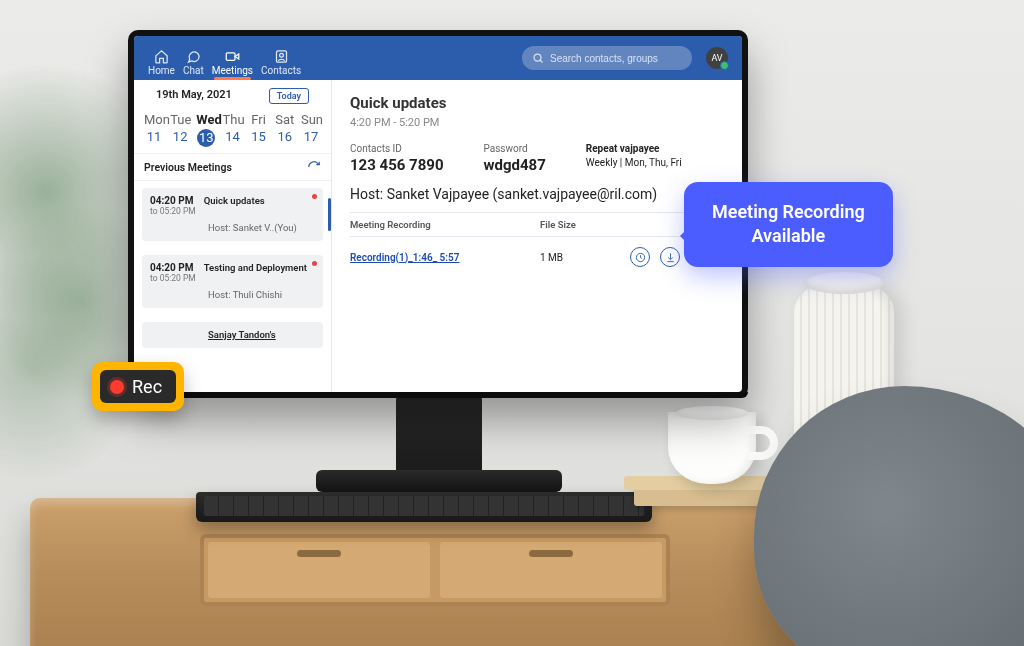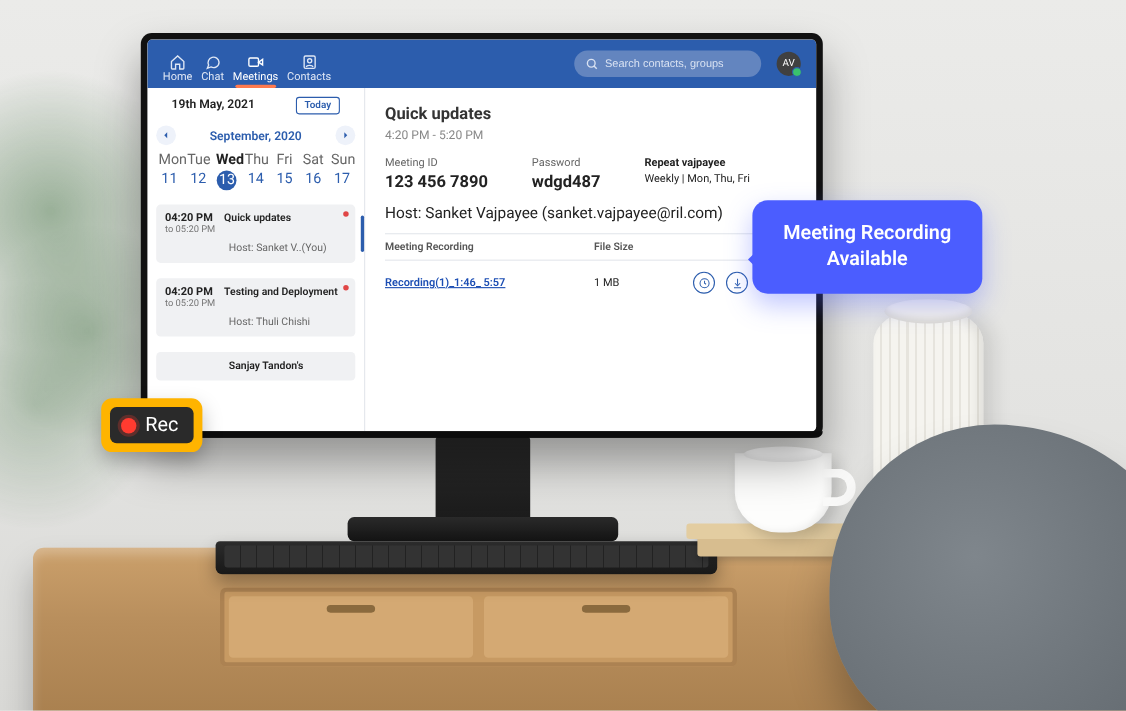--- a/index.html
+++ b/index.html
@@ -96,21 +96,21 @@
   .prev-hdr{ display:flex; justify-content:space-between; align-items:center; padding:6px 10px; font-size:10.5px; border-top:1px solid #eef0f4; border-bottom:1px solid #eef0f4; font-weight:600;}
   .refresh-ico{ width:14px; height:14px; color:#2c5dad;}
   .mtg{ background:#f0f1f3; margin:7px 8px; border-radius:4px; padding:7px 8px 8px; position:relative; font-size:9.5px; cursor:pointer;}
   .mtg.selected::after{content:""; position:absolute; right:-8px; top:10px; bottom:10px; width:3px; background:#2c5dad; border-radius:2px;}
   .mtg .dot{ position:absolute; right:6px; top:6px; width:5px; height:5px; background:#e04646; border-radius:50%;}
   .mtg-row{ display:flex; gap:8px;}
   .mtg-time{ font-weight:700; font-size:10px;}
   .mtg-to{ color:#777; font-size:8.5px;}
   .mtg-title{ font-weight:600;}
   .mtg-host{ color:#666; margin-top:6px; padding-left:58px;}
-  .mtg.third{ margin-bottom:0;}
+  .mtg.third{ margin-bottom:0;text-decoration:underline;}
 
   .main{ flex:1; padding:14px 18px; overflow:hidden;}
   .m-title{ font-size:15px; font-weight:700; color:#333;}
   .m-sub{ color:#888; font-size:11px; margin-top:4px;}
   .info-grid{ display:flex; gap:40px; margin-top:14px; font-size:10px;}
   .info-col .lbl{ color:#666;}
   .info-col .val{ font-weight:700; font-size:15px; margin-top:2px;}
   .repeat-line{ font-size:10px; margin-top:3px;}
   .host-line{ font-size:14px; margin-top:12px; margin-bottom:10px;}
   .tbl-hdr{ display:flex; font-size:9.5px; font-weight:600; color:#555; border-top:1px solid #e3e6ec; border-bottom:1px solid #e3e6ec; padding:6px 0;}
@@ -221,42 +221,38 @@
         </div>
         <div class="avatar">AV</div>
       </div>
 
       <div class="body">
         <div class="side">
           <div class="date-row">
             <span>19th May, 2021</span>
             <span class="today-btn">Today</span>
           </div>
-          <div class="month-row">
-            <span class="rnd">
-              <svg width="8" height="8" viewBox="0 0 24 24" fill="currentColor">
-                  <path d="M15 4l-8 8 8 8z"></path>
-                </svg>
-            </span>
-            <span>September, 2020</span>
-            <span class="rnd">
-              <svg width="8" height="8" viewBox="0 0 24 24" fill="currentColor">
-                  <path d="M9 4l8 8-8 8z"></path>
-                </svg>
-            </span>
-          </div>
           <div class="week">
             <div class="col"><span class="dow">Mon</span><span class="num">11</span></div>
             <div class="col"><span class="dow">Tue</span><span class="num">12</span></div>
             <div class="col active"><span class="dow">Wed</span><span class="num">13</span></div>
             <div class="col"><span class="dow">Thu</span><span class="num">14</span></div>
             <div class="col"><span class="dow">Fri</span><span class="num">15</span></div>
             <div class="col"><span class="dow">Sat</span><span class="num">16</span></div>
             <div class="col"><span class="dow">Sun</span><span class="num">17</span></div>
           </div>
+          <div class="prev-hdr">
+            <span>Previous Meetings</span>
+            <span class="refresh-ico">
+              <svg width="14" height="14" viewBox="0 0 24 24" fill="none" stroke="currentColor" stroke-width="2">
+                  <path d="M3 12a9 9 0 0 1 15-6.7L21 8"></path>
+                  <path d="M21 3v5h-5"></path>
+                </svg>
+            </span>
+          </div>
 
           <div class="mtg selected">
             <span class="dot"></span>
             <div class="mtg-row">
               <div>
                 <div class="mtg-time">04:20 PM</div>
                 <div class="mtg-to">to 05:20 PM</div>
               </div>
               <div class="mtg-title">Quick updates</div>
             </div>
@@ -282,21 +278,21 @@
             </div>
           </div>
         </div>
 
         <div class="main">
           <div class="m-title">Quick updates</div>
           <div class="m-sub">4:20 PM - 5:20 PM</div>
 
           <div class="info-grid">
             <div class="info-col">
-              <div class="lbl">Meeting ID</div>
+              <div class="lbl">Contacts ID</div>
               <div class="val">123 456 7890</div>
             </div>
             <div class="info-col">
               <div class="lbl">Password</div>
               <div class="val">wdgd487</div>
             </div>
             <div class="info-col">
               <div class="lbl" style="font-weight:700;color:#222">Repeat vajpayee</div>
               <div class="repeat-line">Weekly   |   Mon, Thu, Fri</div>
             </div>

